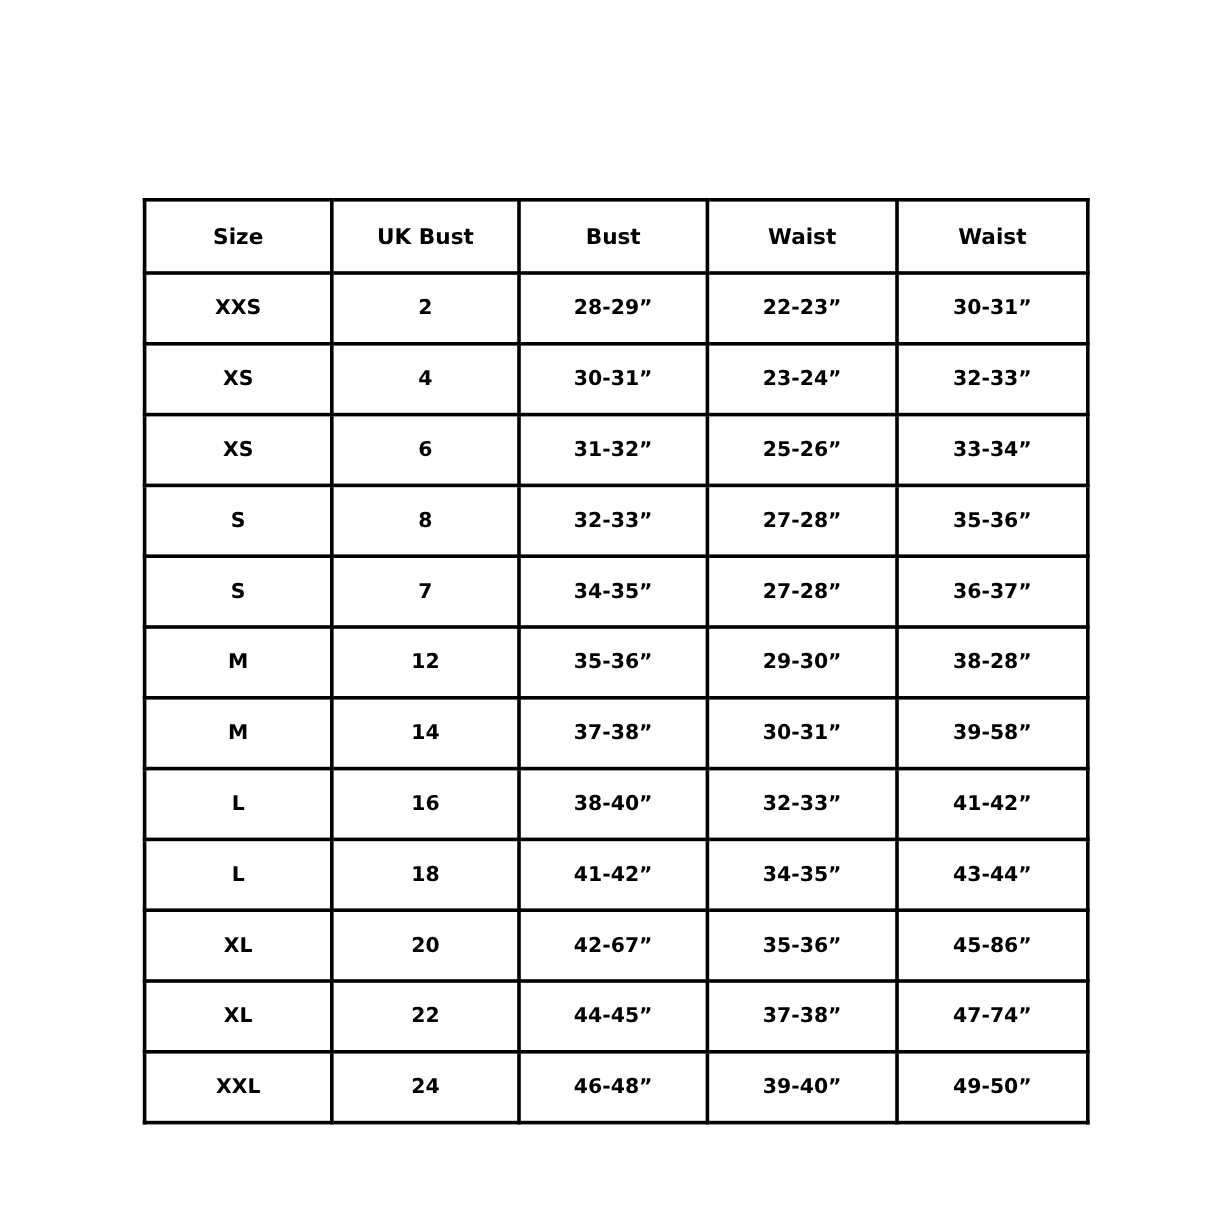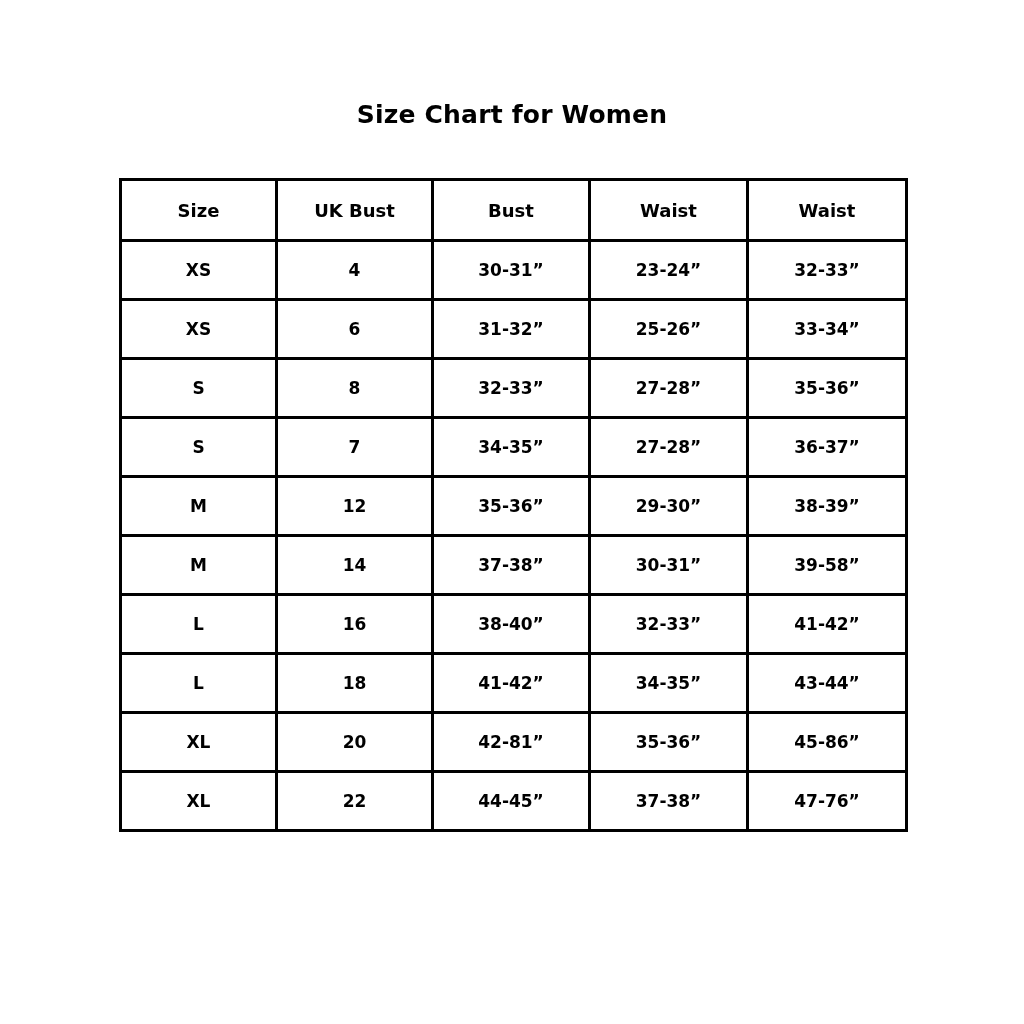--- a/index.html
+++ b/index.html
@@ -28,21 +28,20 @@
     text-align: center;
     font-size: 25px;
     font-weight: bold;
     letter-spacing: 0.2px;
   }
   .table-wrap {
     position: absolute;
     top: 165px;
     left: 119px;
     width: 786px;
-    margin-top: 13px;
   }
   table.size-table {
     border-collapse: collapse;
     width: 786px;
     table-layout: fixed;
   }
   table.size-table td,
   table.size-table th {
     border: 3px solid #000000;
     text-align: center;
@@ -60,41 +59,47 @@
   table.size-table col.c1 { width: 156px; }
   table.size-table col.c2 { width: 157px; }
   table.size-table col.c3 { width: 158px; }
   table.size-table col.c4 { width: 159px; }
 </style>
 </head>
 <body>
 
 <div class="page">
 
-  <div class="chart-title">Size Chart for Women</div>
 
   <div class="table-wrap">
     <table class="size-table">
       <colgroup>
         <col class="c0">
           <col class="c1">
           <col class="c2">
           <col class="c3">
           <col class="c4">
       </colgroup>
       <thead>
         <tr>
           <th>Size</th>
           <th>UK Bust</th>
           <th>Bust</th>
           <th>Waist</th>
           <th>Waist</th>
         </tr>
       </thead>
       <tbody>
+        <tr>
+          <td>XXS</td>
+          <td>2</td>
+          <td>28-29”</td>
+          <td>22-23”</td>
+          <td>30-31”</td>
+        </tr>
         <tr>
           <td>XS</td>
           <td>4</td>
           <td>30-31”</td>
           <td>23-24”</td>
           <td>32-33”</td>
         </tr>
         <tr>
           <td>XS</td>
           <td>6</td>
@@ -114,21 +119,21 @@
           <td>7</td>
           <td>34-35”</td>
           <td>27-28”</td>
           <td>36-37”</td>
         </tr>
         <tr>
           <td>M</td>
           <td>12</td>
           <td>35-36”</td>
           <td>29-30”</td>
-          <td>38-39”</td>
+          <td>38-28”</td>
         </tr>
         <tr>
           <td>M</td>
           <td>14</td>
           <td>37-38”</td>
           <td>30-31”</td>
           <td>39-58”</td>
         </tr>
         <tr>
           <td>L</td>
@@ -140,28 +145,35 @@
         <tr>
           <td>L</td>
           <td>18</td>
           <td>41-42”</td>
           <td>34-35”</td>
           <td>43-44”</td>
         </tr>
         <tr>
           <td>XL</td>
           <td>20</td>
-          <td>42-81”</td>
+          <td>42-67”</td>
           <td>35-36”</td>
           <td>45-86”</td>
         </tr>
         <tr>
           <td>XL</td>
           <td>22</td>
           <td>44-45”</td>
           <td>37-38”</td>
-          <td>47-76”</td>
+          <td>47-74”</td>
+        </tr>
+        <tr>
+          <td>XXL</td>
+          <td>24</td>
+          <td>46-48”</td>
+          <td>39-40”</td>
+          <td>49-50”</td>
         </tr>
       </tbody>
     </table>
   </div>
 
 </div>
 
 </body></html>

